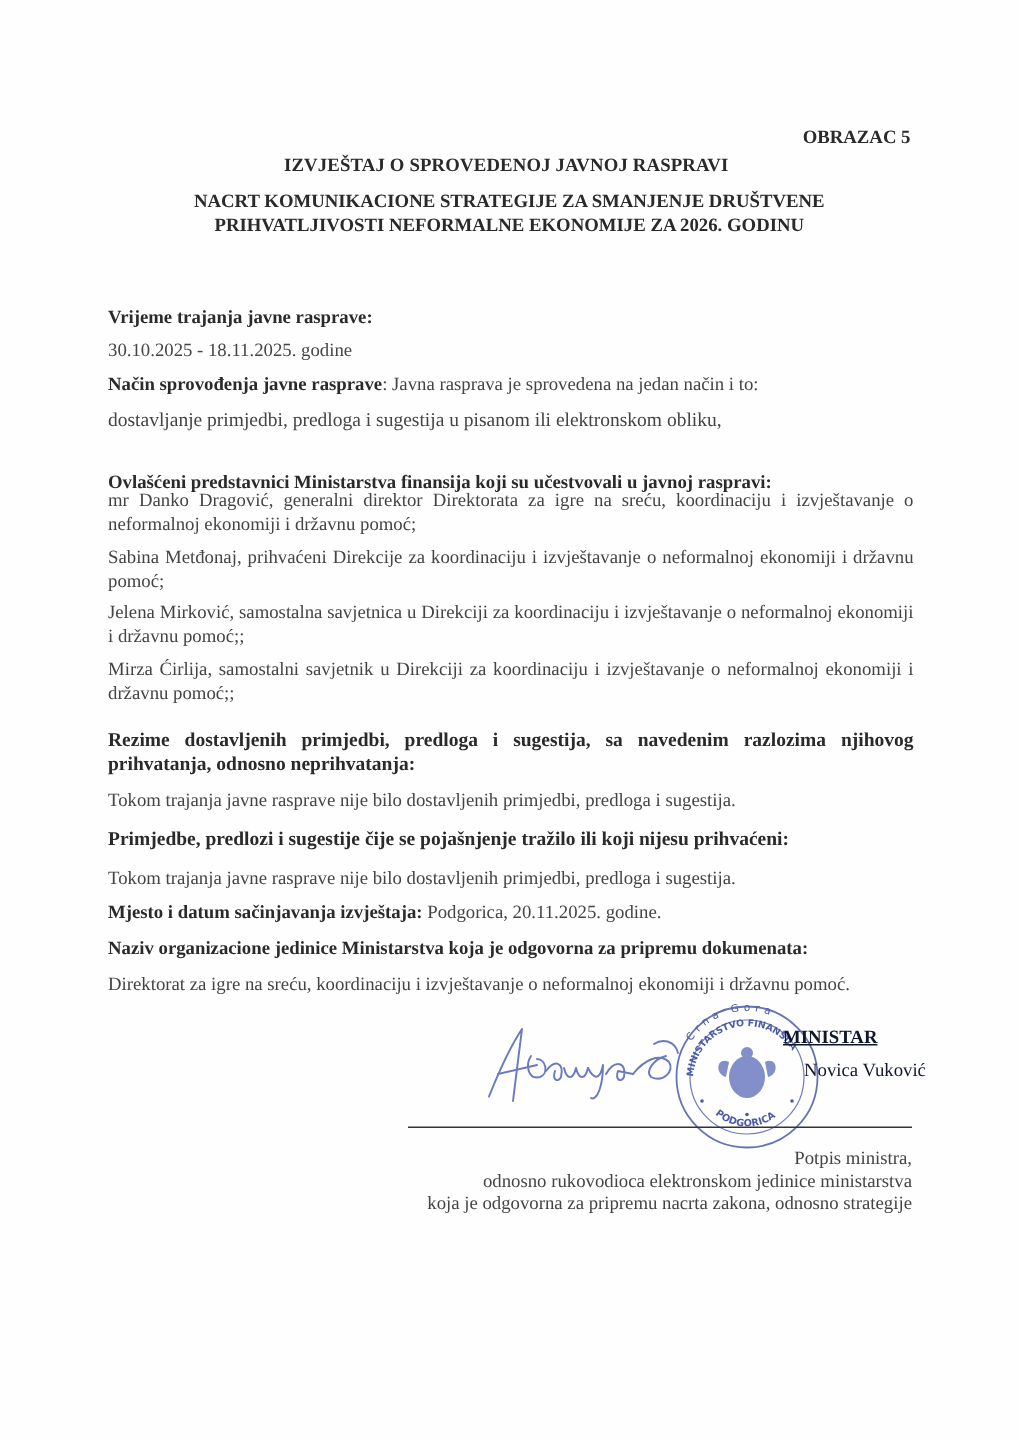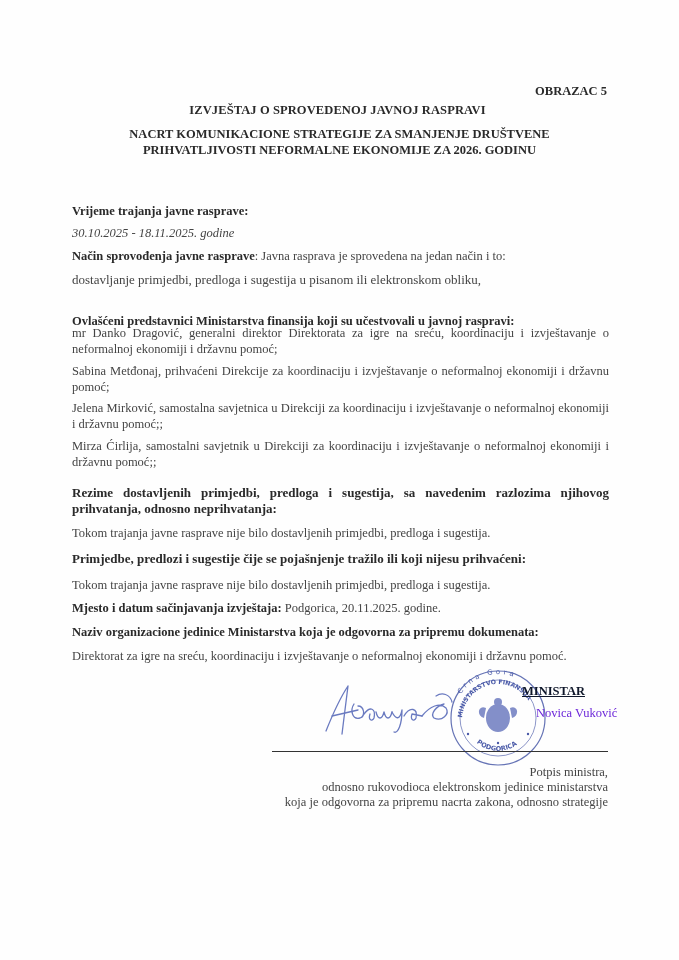--- a/index.html
+++ b/index.html
@@ -60,21 +60,21 @@
       left: 272px; top: 751px;
       width: 336px; height: 1px;
       background: #333;
     }
     .minister-title {
       top: 684px; left: 522px;
       font-size: 12.5px; font-weight: bold; color: #0f172a; text-decoration: underline;
     }
     .minister-name {
       top: 706px; left: 536px;
-      font-size: 12.5px; color: #6d28d9;
+      font-size: 12.5px; color: #0f172a;
     }
     .sig-caption {
       top: 765px; right: 71px;
       text-align: right;
       font-size: 12.5px;
       line-height: 15px;
       color: #444;
     }
     .stamp {
       left: 448px; top: 668px;
@@ -93,21 +93,21 @@
   <div class="abs form-no">OBRAZAC 5</div>
 
   <div class="abs title">IZVJEŠTAJ O SPROVEDENOJ JAVNOJ RASPRAVI</div>
 
   <div class="abs subtitle">
     <div>NACRT KOMUNIKACIONE STRATEGIJE ZA SMANJENJE DRUŠTVENE</div>
     <div>PRIHVATLJIVOSTI NEFORMALNE EKONOMIJE ZA 2026. GODINU</div>
   </div>
 
   <div class="abs body-text label-bold" style="top:188px;">Vrijeme trajanja javne rasprave:</div>
-  <div class="abs body-text" style="top:210px;font-style:italic;">30.10.2025 - 18.11.2025. godine</div>
+  <div class="abs body-text" style="top:210px;">30.10.2025 - 18.11.2025. godine</div>
 
   <div class="abs body-text" style="top:233px;">
     <span class="bold">Način sprovođenja javne rasprave</span><span>: Javna rasprava je sprovedena na jedan način i to:</span>
   </div>
   <div class="abs body-text" style="top:257px; font-size:13px;">dostavljanje primjedbi, predloga i sugestija u pisanom ili elektronskom obliku,</div>
 
   <div class="abs body-text label-bold" style="top:298px;">Ovlašćeni predstavnici Ministarstva finansija koji su učestvovali u javnoj raspravi:</div>
   <div class="abs body-text justify" style="top:310px;">mr Danko Dragović, generalni direktor Direktorata za igre na sreću, koordinaciju i izvještavanje o neformalnoj ekonomiji i državnu pomoć;</div>
   <div class="abs body-text justify" style="top:348px;">Sabina Metđonaj, prihvaćeni Direkcije za koordinaciju i izvještavanje o neformalnoj ekonomiji i državnu pomoć;</div>
   <div class="abs body-text justify" style="top:385px;">Jelena Mirković, samostalna savjetnica u Direkciji za koordinaciju i izvještavanje o neformalnoj ekonomiji i državnu pomoć;;</div>

